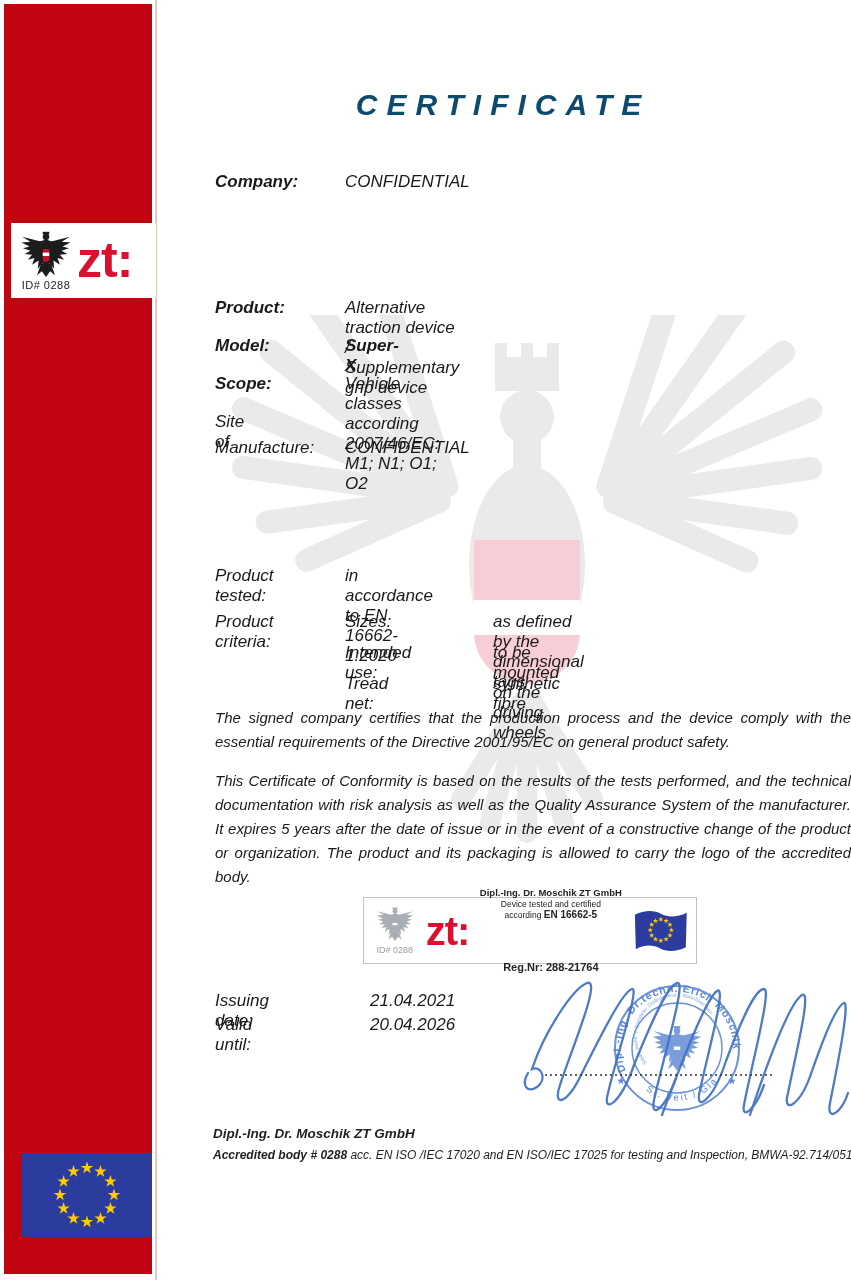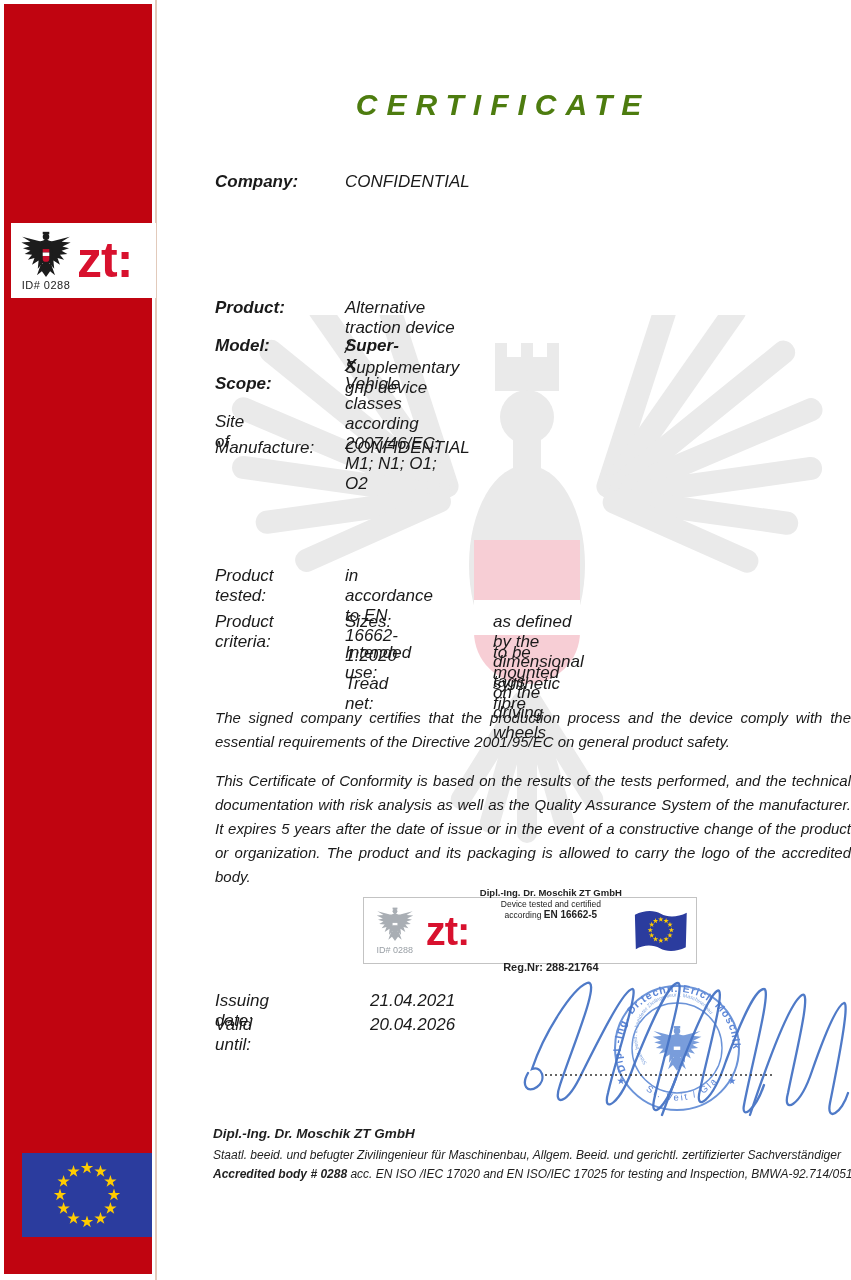--- a/index.html
+++ b/index.html
@@ -19,21 +19,21 @@
             display:flex; align-items:center; padding:2px 4px; }
   #zt-box .eagle-col { width:62px; text-align:center; }
   #zt-box .id { font-size:11px; color:#1c1c1c; letter-spacing:0.5px; margin-top:-2px; }
   #zt-box .zt { font-size:50px; font-weight:bold; color:#d8112e; line-height:0.9; letter-spacing:-1px; }
 
   
   #watermark { left:212px; top:315px; width:632px; height:565px; z-index:0; }
 
   
   #title { left:155px; top:88px; width:696px; text-align:center;
-           font-size:30px; font-weight:bold; font-style:italic; color:#4d7c0f;
+           font-size:30px; font-weight:bold; font-style:italic; color:#0c4a6e;
            letter-spacing:9px; z-index:2; }
   #certno { left:155px; top:138px; width:696px; text-align:center;
             font-size:17px; font-style:italic; z-index:2; }
   #certno b { letter-spacing:0.2px; }
 
   
   .frow { z-index:2; font-size:17px; font-style:italic; }
   .flabel { position:absolute; left:215px; font-weight:bold; }
   .flabel.plain { font-weight:normal; }
   .fvalue { position:absolute; left:345px; }
@@ -266,21 +266,20 @@
       <path d="M16,120 C9,132 15,141 25,134 C35,127 30,112 20,116 C32,80 60,36 75,30 C90,25 60,95 48,132 C40,155 55,152 70,120 C95,70 112,38 120,36 C128,34 104,105 96,140 C90,162 108,152 122,112"></path>
       <path d="M122,112 C145,55 158,30 166,30 C174,30 150,110 142,147 C138,166 152,158 164,125"></path>
       <path d="M150,162 C175,95 195,45 205,38 C215,31 196,100 188,137 C182,160 200,150 214,108 C232,60 244,36 252,36 C260,36 240,110 232,152 C229,167 243,158 252,132"></path>
       <path d="M238,162 C262,90 280,48 290,42 C300,36 284,100 276,140 C270,162 288,154 300,118 C315,75 326,52 332,50 C338,49 326,110 318,150 C314,170 330,160 336,140"></path>
     </g>
     <line x1="33" y1="122" x2="262" y2="122" stroke="#333" stroke-width="1.4" stroke-dasharray="2,3"></line>
   </svg>
 
   <div id="footer" class="abs">
     <div class="f1">Dipl.-Ing. Dr. Moschik ZT GmbH</div>
-    <div class="fl">Staatl. beeid. und befugter Zivilingenieur für Maschinenbau, Allgem. Beeid. und gerichtl. zertifizierter Sachverständiger</div>
     <div class="fl">
       <span style="font-weight:bold">Accredited body</span>
       <span style="font-weight:bold"># 0288</span>
       <span>acc. EN ISO /IEC 17020 and EN ISO/IEC 17025 for testing and Inspection, BMWA-92.714/0510-I/12/2008</span>
     </div>
   </div>
 
   <svg id="eu-flag-bottom" class="abs" viewBox="0 0 130 84">
     <rect width="130" height="84" fill="#2b3c9e"></rect>
     <g fill="#ffcc00">

